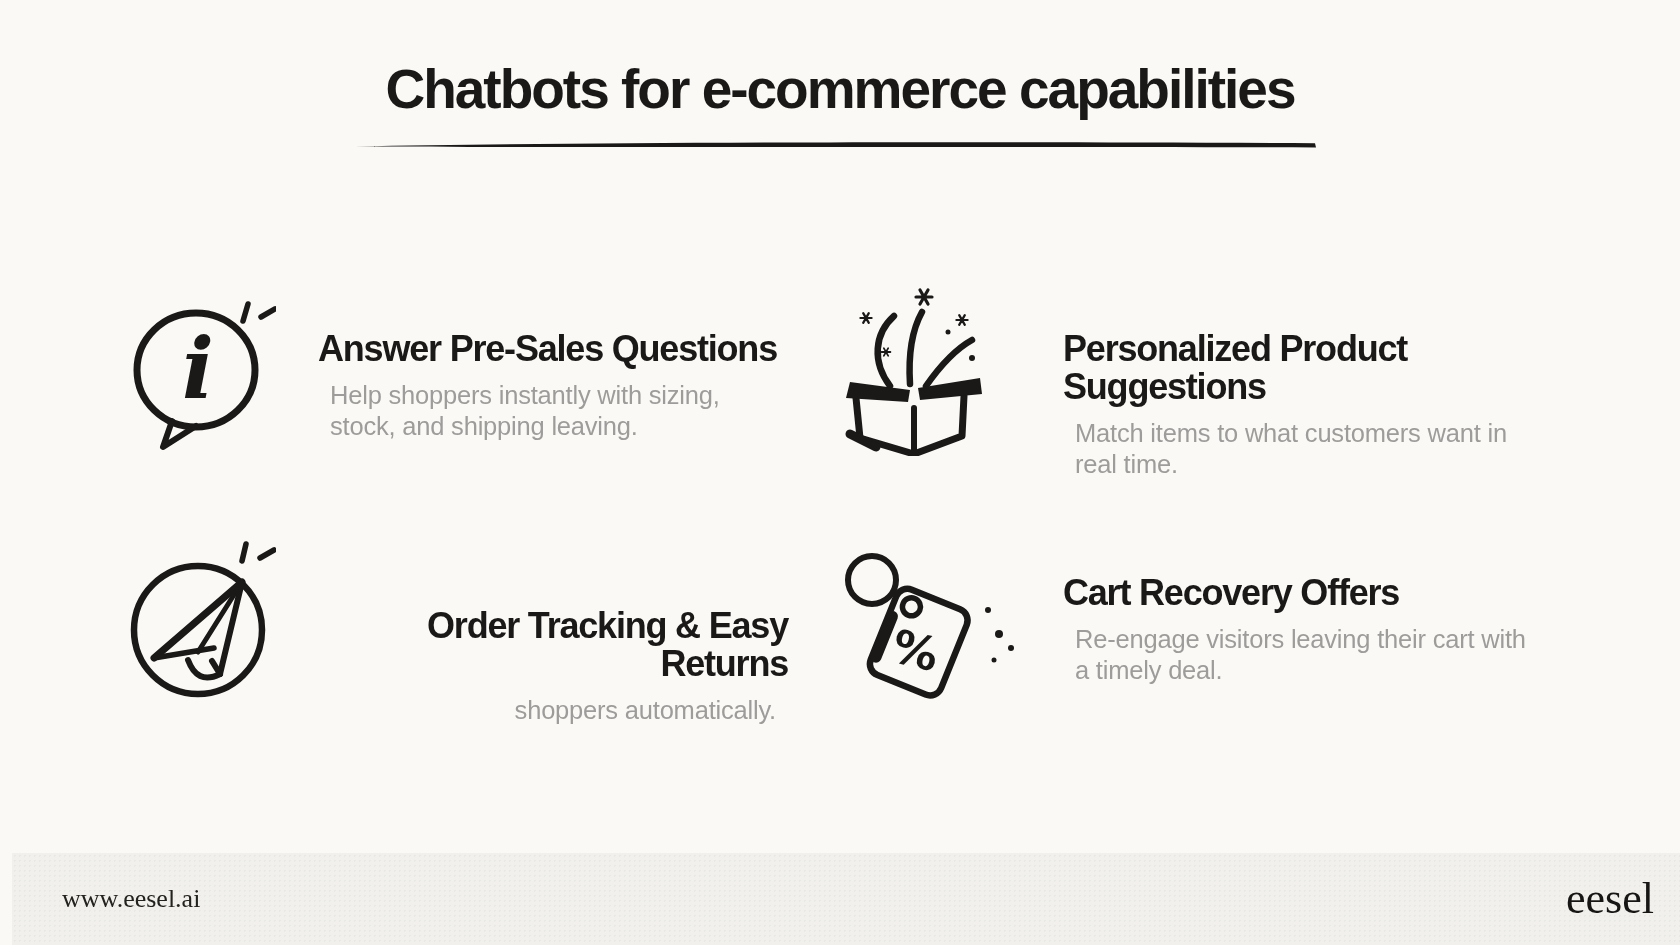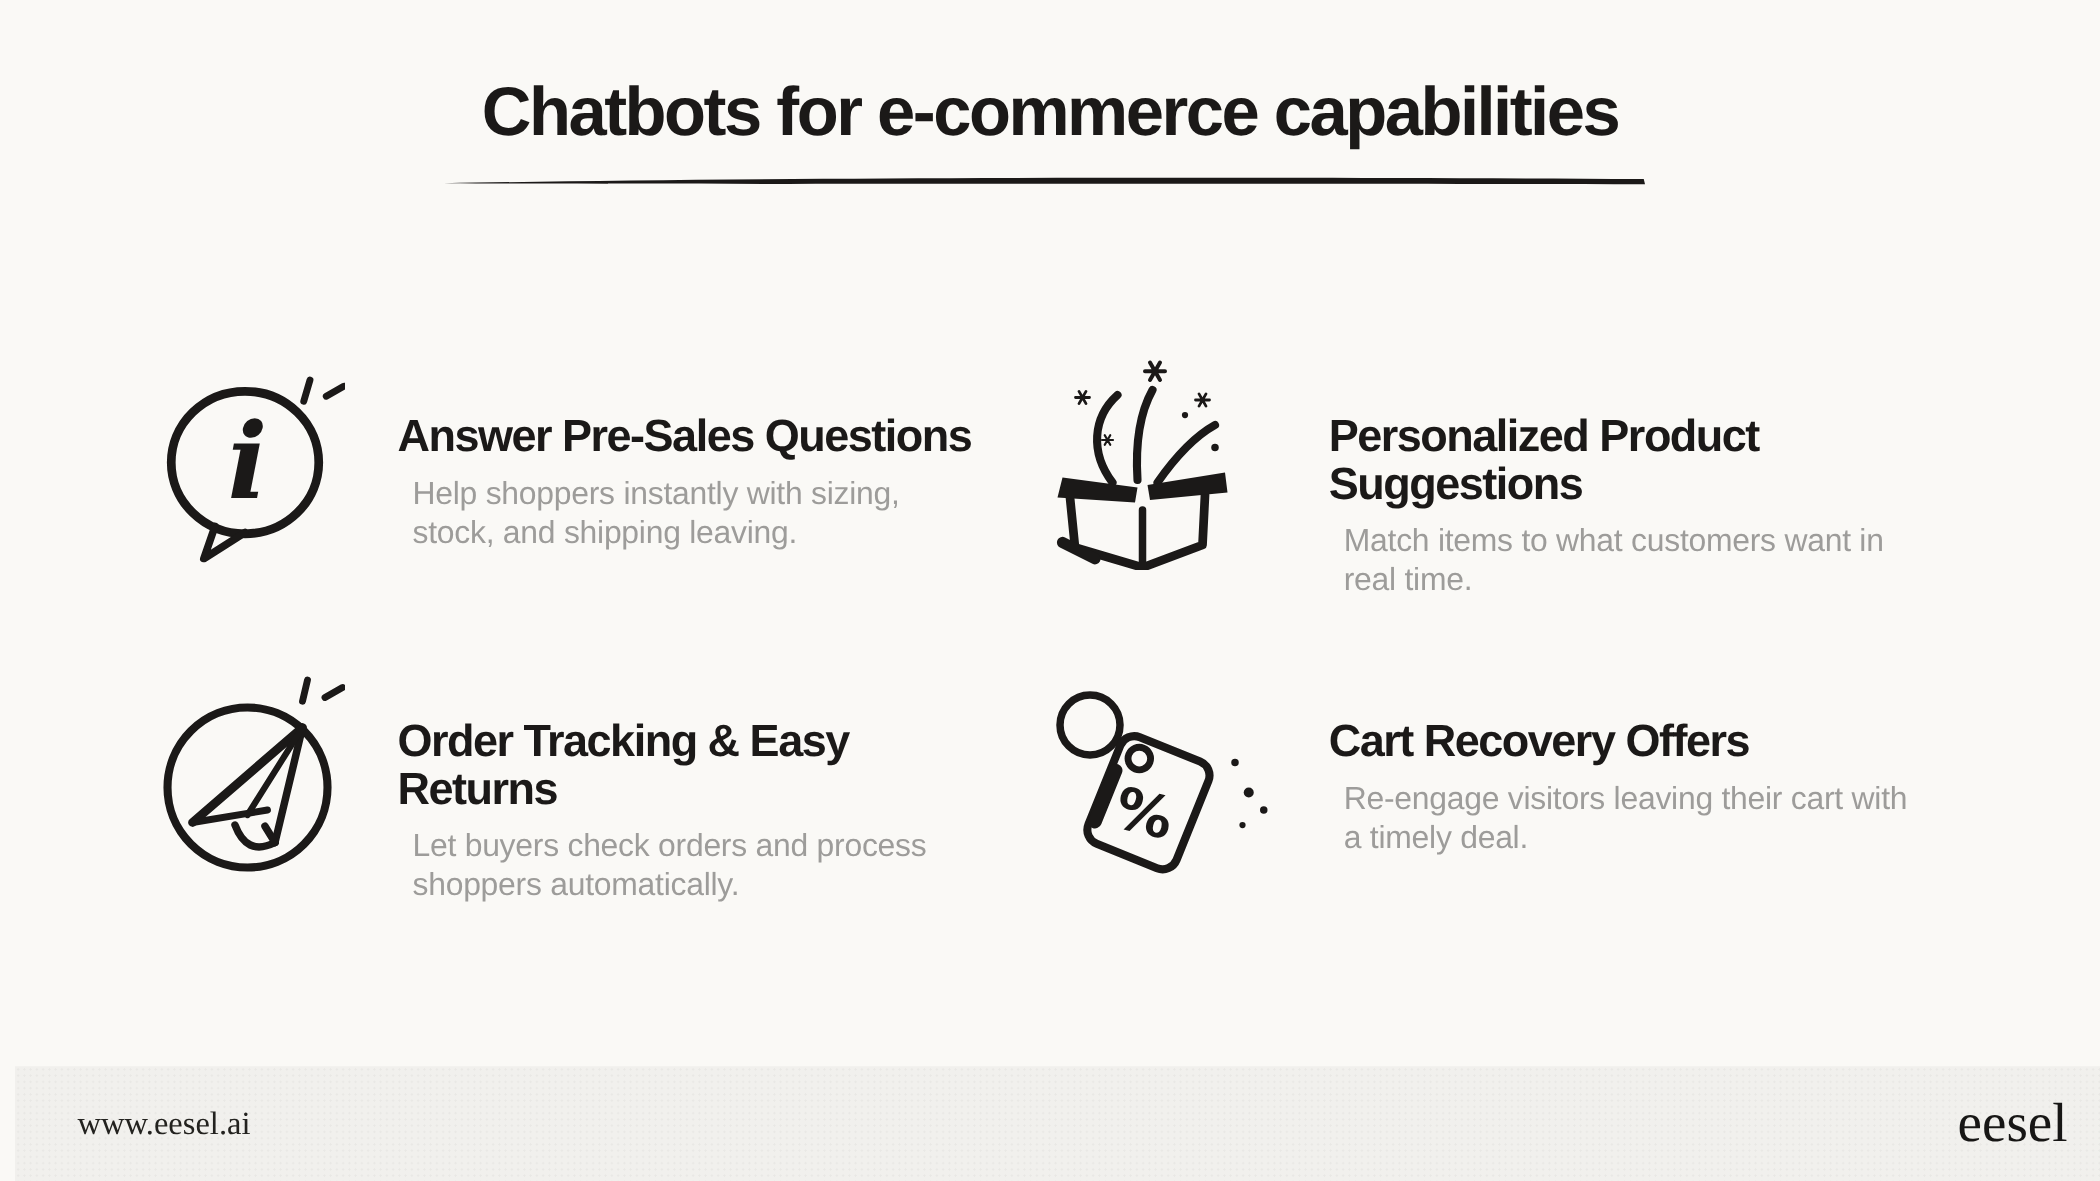--- a/index.html
+++ b/index.html
@@ -51,21 +51,21 @@
     letter-spacing:-0.2px;
     color:var(--description-color,#9d9c9a);
   }
   .dline{display:block;}
   
   .icon-1{left:124px;top:290px;width:152px;height:160px;}
   .text-1{left:318px;top:330px;width:470px;}
   .icon-2{left:830px;top:286px;width:160px;height:170px;}
   .text-2{left:1063px;top:330px;width:500px;}
   .icon-3{left:124px;top:534px;width:152px;height:168px;}
-  .text-3{left:318px;top:574px;width:470px;}
+  .text-3{left:318px;top:607px;width:470px;text-align:right;}
   .icon-4{left:818px;top:540px;width:200px;height:170px;}
   .text-4{left:1063px;top:574px;width:500px;}
   .footer{
     position:absolute;left:12px;top:853px;
     width:100%;height:92px;
     background:var(--footer-background-color,#f1f0ed);
     background-image:radial-gradient(rgba(0,0,0,0.035) 1px, transparent 1px);
     background-size:5px 5px;
     display:flex;align-items:center;justify-content:space-between;
     padding:0 38px 0 50px;
@@ -152,21 +152,20 @@
         <path d="M30 124 L90 114" stroke-width="5.5"></path>
         <path d="M118 48 L74 118" stroke-width="5"></path>
         <path d="M64 126 C70 142, 80 148, 96 140" stroke-width="6"></path>
         <path d="M96 140 L88 127" stroke-width="6"></path>
       </g>
     </svg>
   </div>
   <div class="feature-text text-3">
     <h2>Order Tracking &amp; Easy Returns</h2>
     <p>
-        <span class="dline">Let buyers check orders and process</span>
         <span class="dline">shoppers automatically.</span>
       </p>
   </div>
 
   <div class="icon-box icon-4">
     <svg viewBox="0 0 200 170" aria-hidden="true">
       <g fill="none" stroke="currentColor" stroke-linecap="round" stroke-linejoin="round">
         <circle cx="54" cy="40" r="24" stroke-width="6"></circle>
         <g transform="rotate(22 100 104)">
           <rect x="62" y="56" width="76" height="92" rx="12" stroke-width="6.5"></rect>

